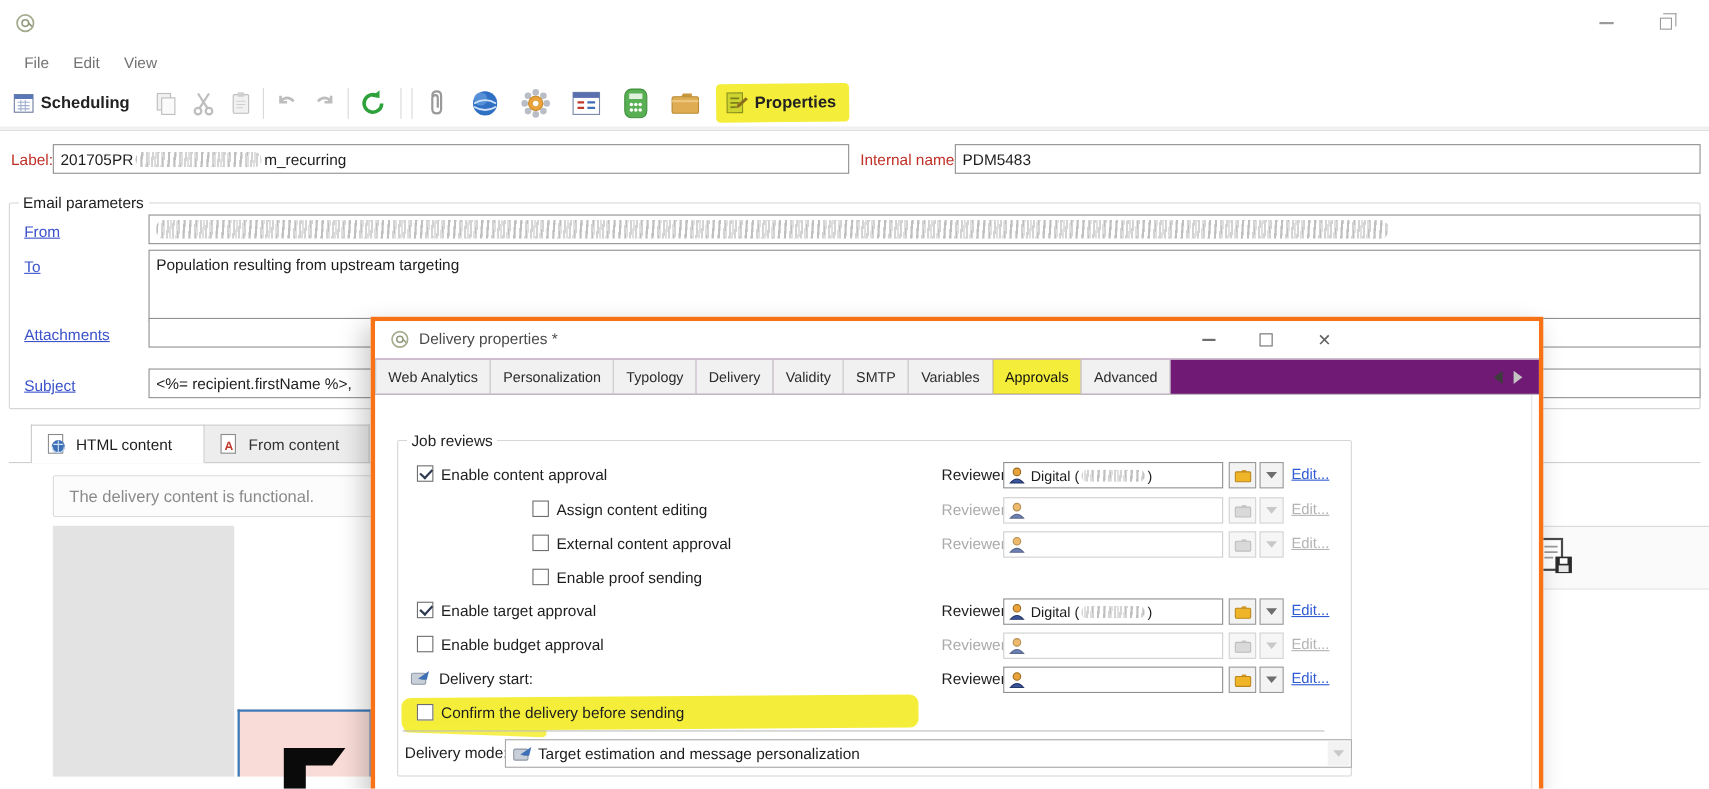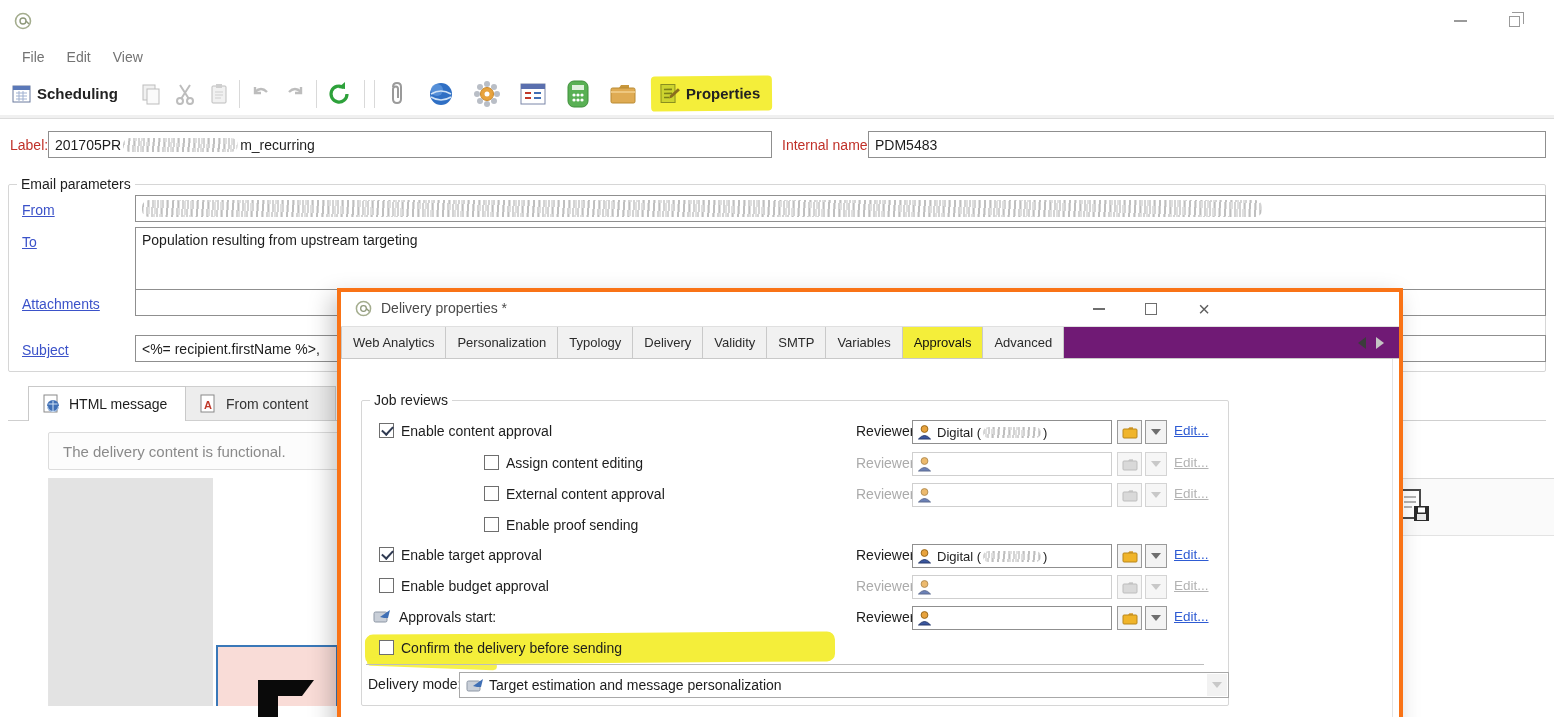--- a/index.html
+++ b/index.html
@@ -259,21 +259,21 @@
   <div class="field" style="left:135px; top:335px; width:1411px; height:27px;">
     <span>&lt;%= recipient.firstName %&gt;,</span>
   </div>
 
   <div class="ctab ctab-sel" style="left:28px; top:386px; width:158px;">
     <svg width="17" height="20" viewBox="0 0 17 20">
         <rect x="1" y="1" width="13" height="17" fill="#fff" stroke="#8a8a8a"></rect>
         <circle cx="10" cy="12" r="6" fill="#3f6fb5"></circle>
         <path d="M4.5 12 a5.5 5.5 0 0 0 11 0 M10 6.5 v11 M5.5 10 h9" stroke="#cfe2f6" stroke-width="1" fill="none"></path>
       </svg>
-    <span class="lbl">HTML message</span>
+    <span class="lbl">HTML content</span>
   </div>
   <div class="ctab ctab-uns" style="left:186px; top:386px; width:150px;">
     <svg width="17" height="20" viewBox="0 0 17 20">
         <rect x="1" y="1" width="13" height="17" fill="#fff" stroke="#8a8a8a"></rect>
         <text x="4" y="15" font-size="11" font-weight="bold" fill="#c0392b" font-family="Liberation Sans, sans-serif">A</text>
       </svg>
     <span class="lbl">From content</span>
   </div>
   <div class="ctab-line"></div>
 
@@ -474,21 +474,21 @@
           <span class="chev dis"></span>
         </div>
       <span class="edit-link dis">Edit...</span>
     </div>
 
     <div class="jr-row" style="top:314px;">
       <svg style="position:absolute;left:32px;top:2px;" width="18" height="16" viewBox="0 0 18 16">
           <rect x="1" y="4" width="13" height="10" rx="1.5" fill="#c9cfd8" stroke="#8d97a5"></rect>
           <polygon points="7,9 17,2 15,10 11,10" fill="#3f6fb5"></polygon>
         </svg>
-      <span class="jr-label" style="left:58px;">Approvals start:</span>
+      <span class="jr-label" style="left:58px;">Delivery start:</span>
       <span class="rev-cap">Reviewer:</span>
       <div class="rev-field">
         <svg class="icon-inline" width="15" height="16" viewBox="0 0 15 16">
             <circle cx="7.5" cy="5" r="3.4" fill="#e8a33d" stroke="#9c6a1c"></circle>
             <path d="M1.5 15 Q7.5 8 13.5 15 Z" fill="#3a57a0" stroke="#27396b"></path>
           </svg>
         <span></span>
       </div>
       <div class="sq-btn btn-folder">
           <svg width="16" height="13" viewBox="0 0 16 13">

